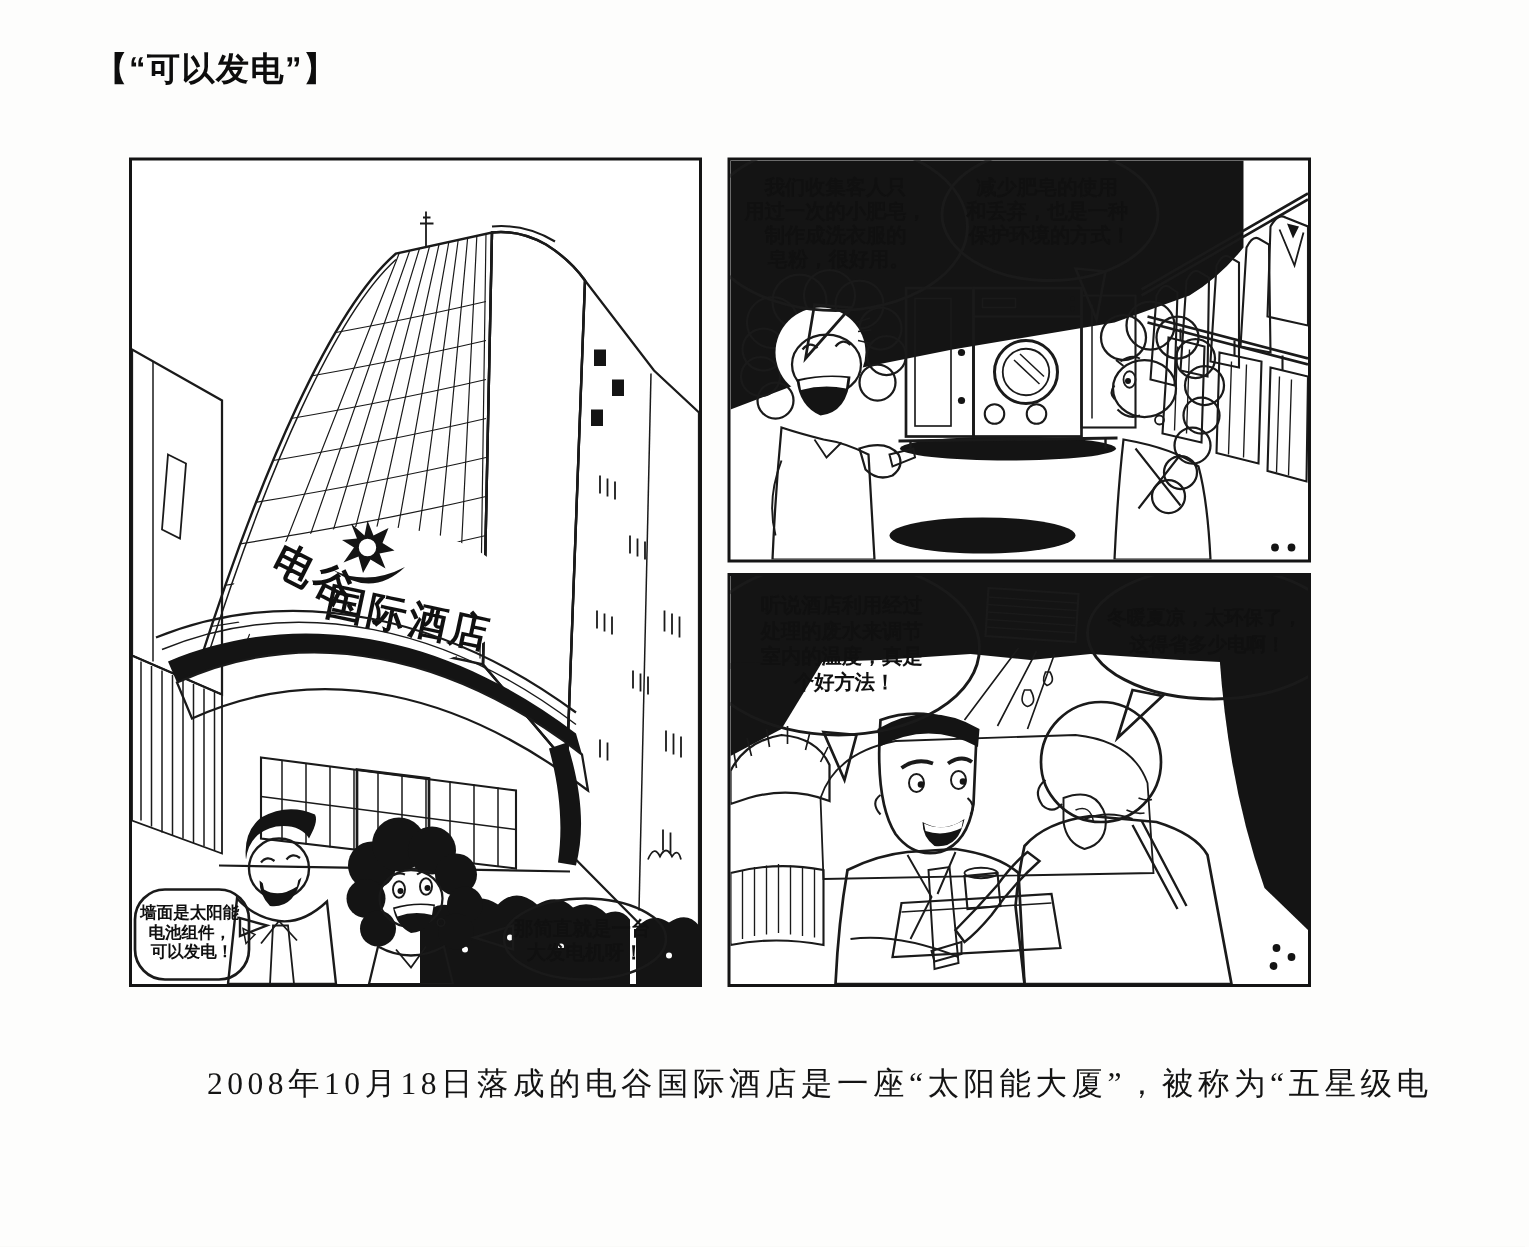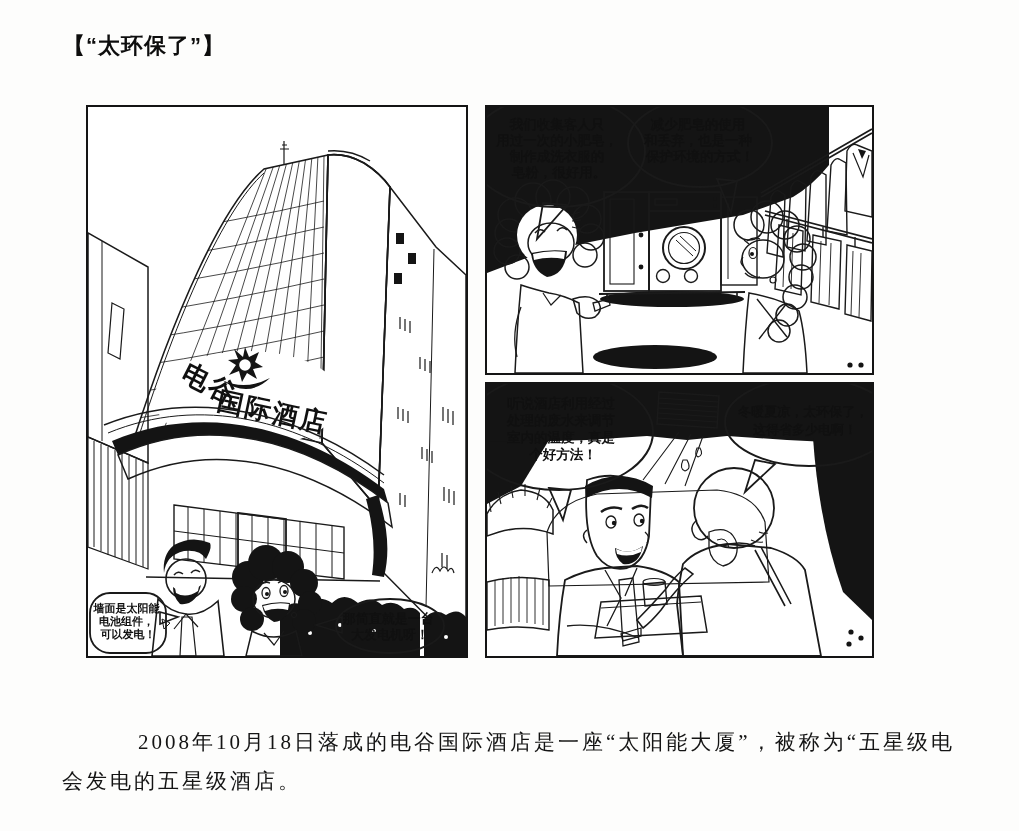--- a/index.html
+++ b/index.html
@@ -9,30 +9,30 @@
         letter-spacing:1px;color:#0d0d0d;}
   .panel{position:absolute;box-sizing:border-box;border:2px solid #141414;background:#fff;}
   #panel-building{left:86px;top:105px;width:382px;height:553px;}
   #panel-laundry{left:485px;top:105px;width:389px;height:270px;}
   #panel-lounge{left:485px;top:382px;width:389px;height:276px;}
   .panel svg{display:block;width:100%;height:100%;overflow:hidden;}
   svg text{font-family:"Liberation Sans","DejaVu Sans",sans-serif;font-weight:bold;fill:#101010;}
   .sign-text{letter-spacing:2px;}
   #caption{position:absolute;left:62px;top:703px;width:900px;
         font-family:"Liberation Serif","DejaVu Serif",serif;font-size:21px;
-        letter-spacing:3px;line-height:38.5px;color:#141414;margin-top:20px;}
+        letter-spacing:3px;line-height:38.5px;color:#141414;}
   #caption .indent{padding-left:76px;}
   .ln{stroke:#1a1a1a;fill:none;}
 </style>
 </head>
 <body>
 
 <div id="page">
 
-  <div id="page-title">【“太环保了”】</div>
+  <div id="page-title">【“可以发电”】</div>
 
   <div id="panel-building" class="panel">
     <svg viewBox="0 0 378 549" preserveAspectRatio="none">
       <defs>
         <pattern id="winpat" width="17" height="25" patternUnits="userSpaceOnUse" patternTransform="rotate(-3)">
           <rect x="3" y="5" width="10" height="14" fill="#141414"></rect>
         </pattern>
         <pattern id="hatchpat" width="9" height="9" patternUnits="userSpaceOnUse">
           <path d="M0,9 L9,0" stroke="#1a1a1a" stroke-width="1.3"></path>
         </pattern>
@@ -379,16 +379,15 @@
       <g>
         <circle cx="364" cy="248" r="2.6" fill="#141414"></circle>
           <circle cx="362" cy="260" r="2.6" fill="#141414"></circle>
         <circle cx="374" cy="254" r="2.6" fill="#141414"></circle>
       </g>
     </svg>
   </div>
 
   <div id="caption">
     <div class="indent">2008年10月18日落成的电谷国际酒店是一座“太阳能大厦”，被称为“五星级电</div>
-    <div>会发电的五星级酒店。</div>
   </div>
 
 </div>
 
 </body></html>

